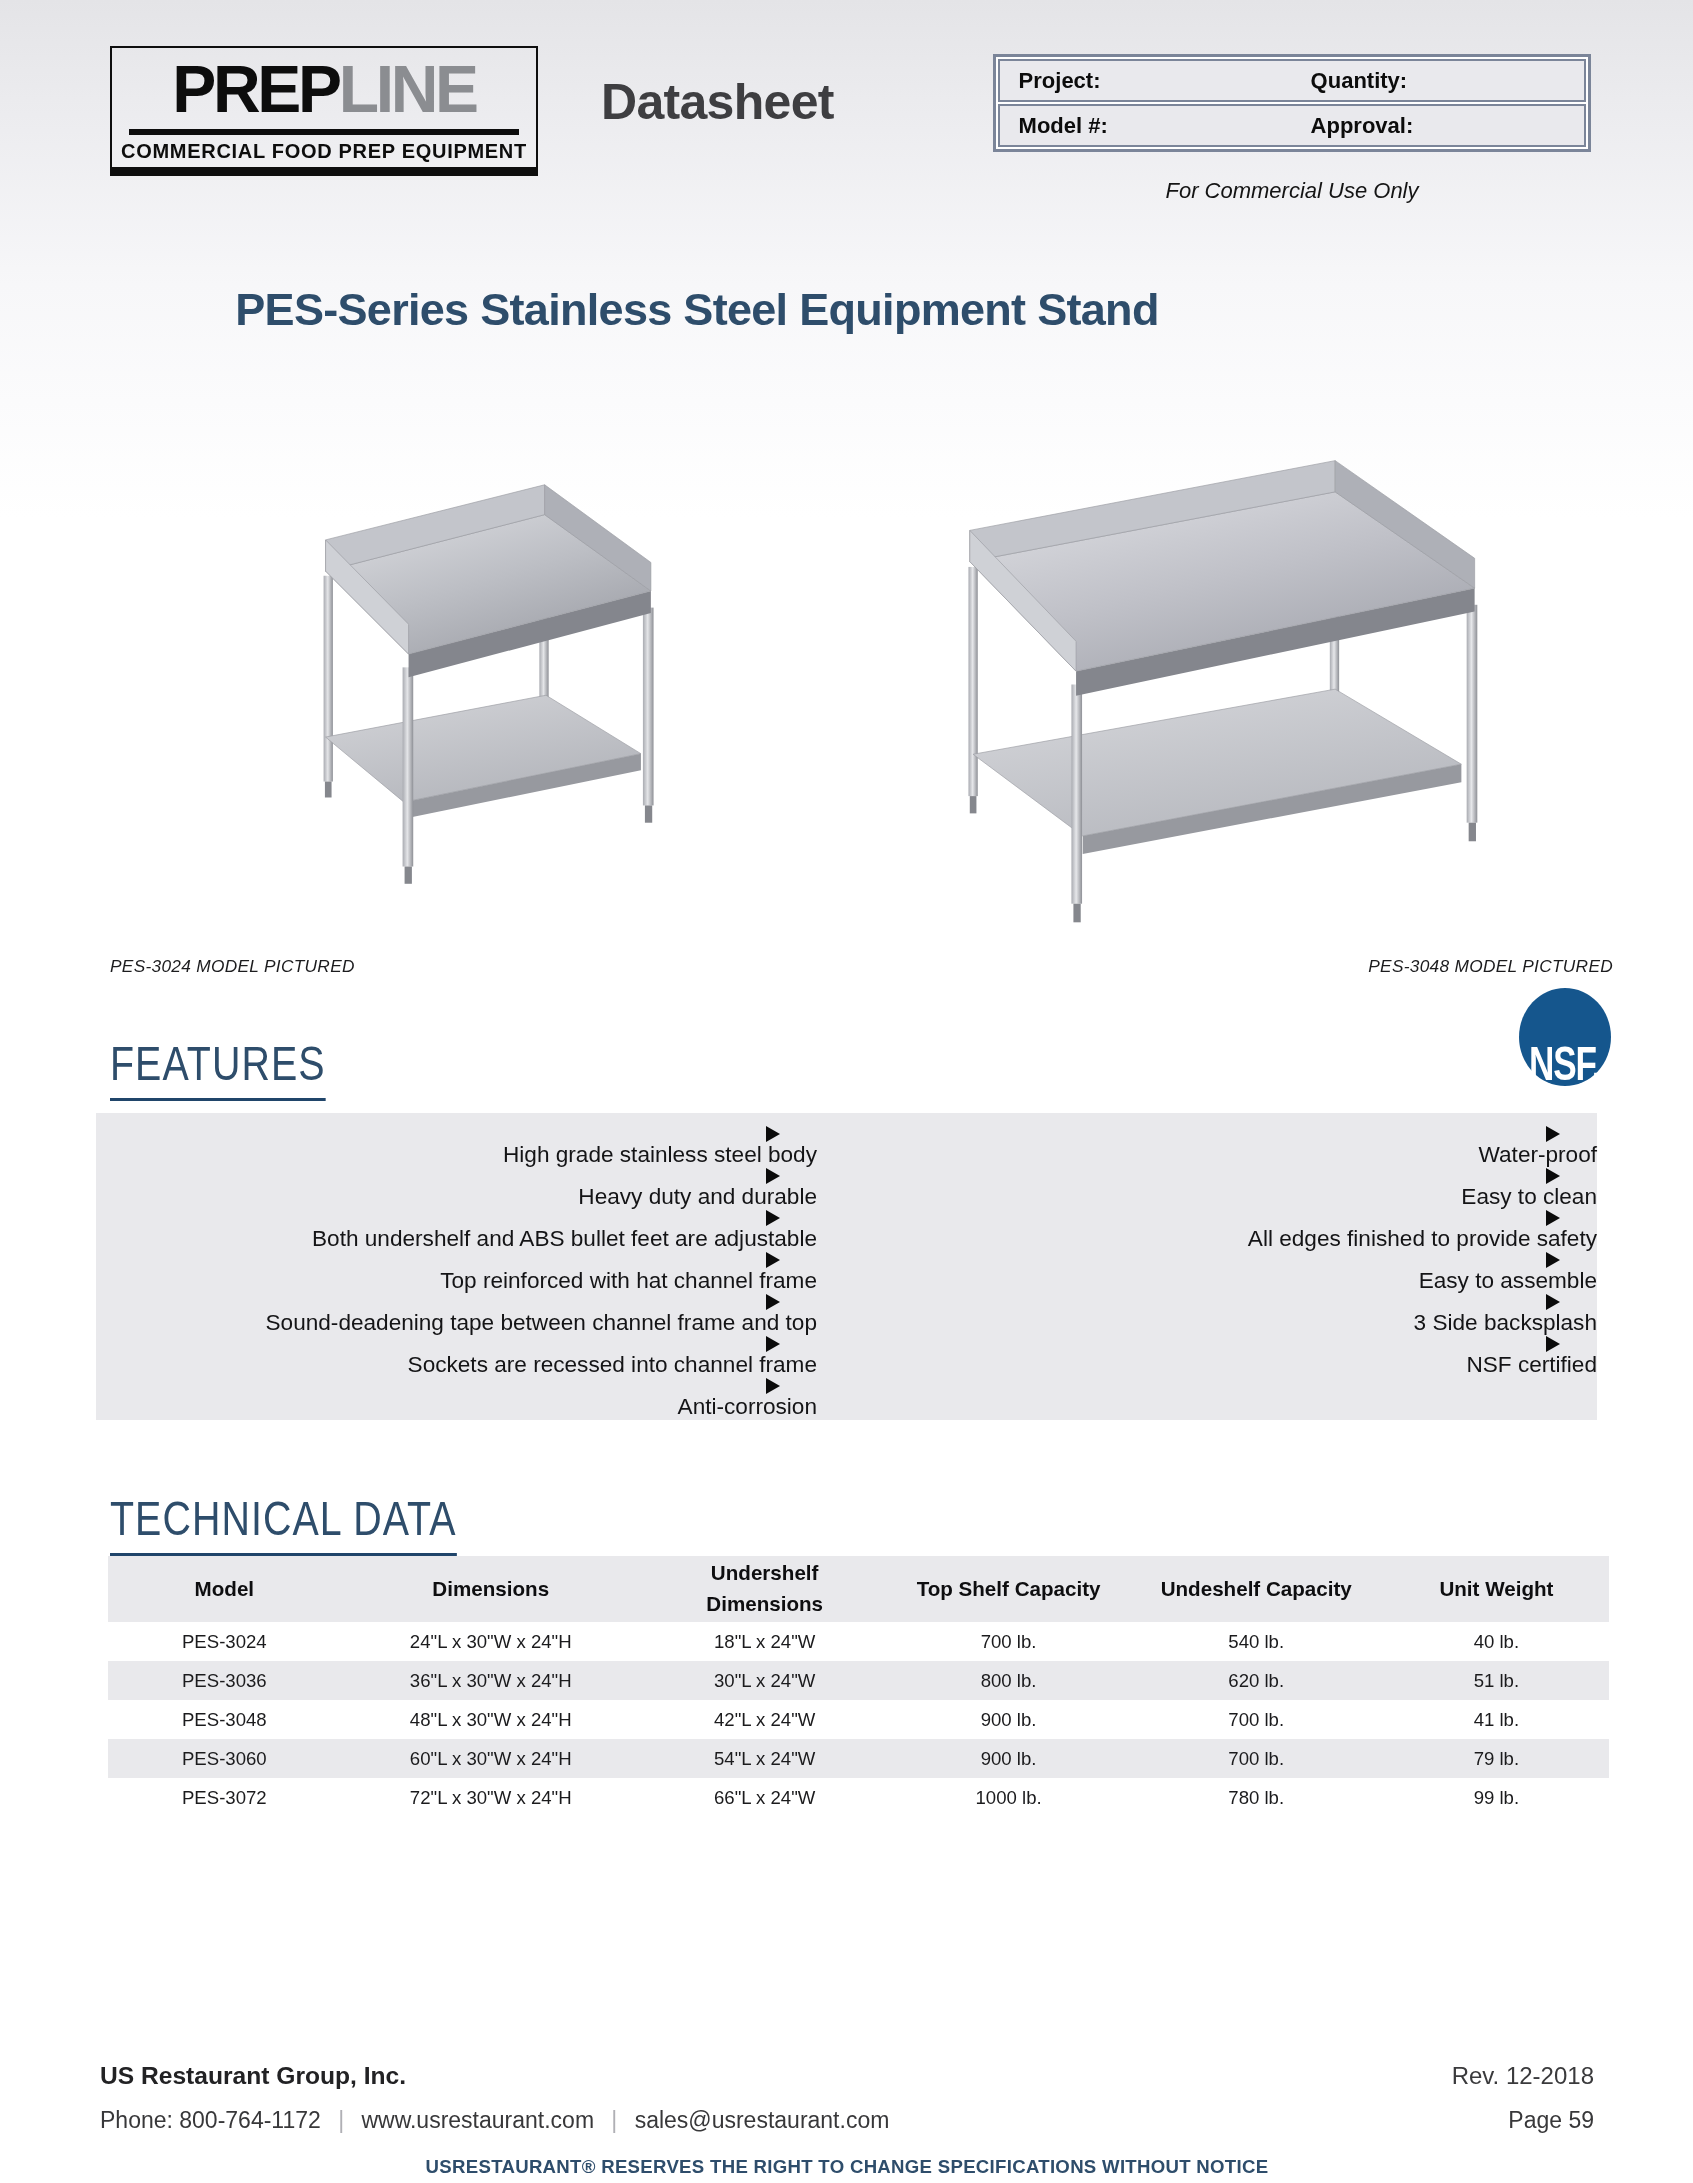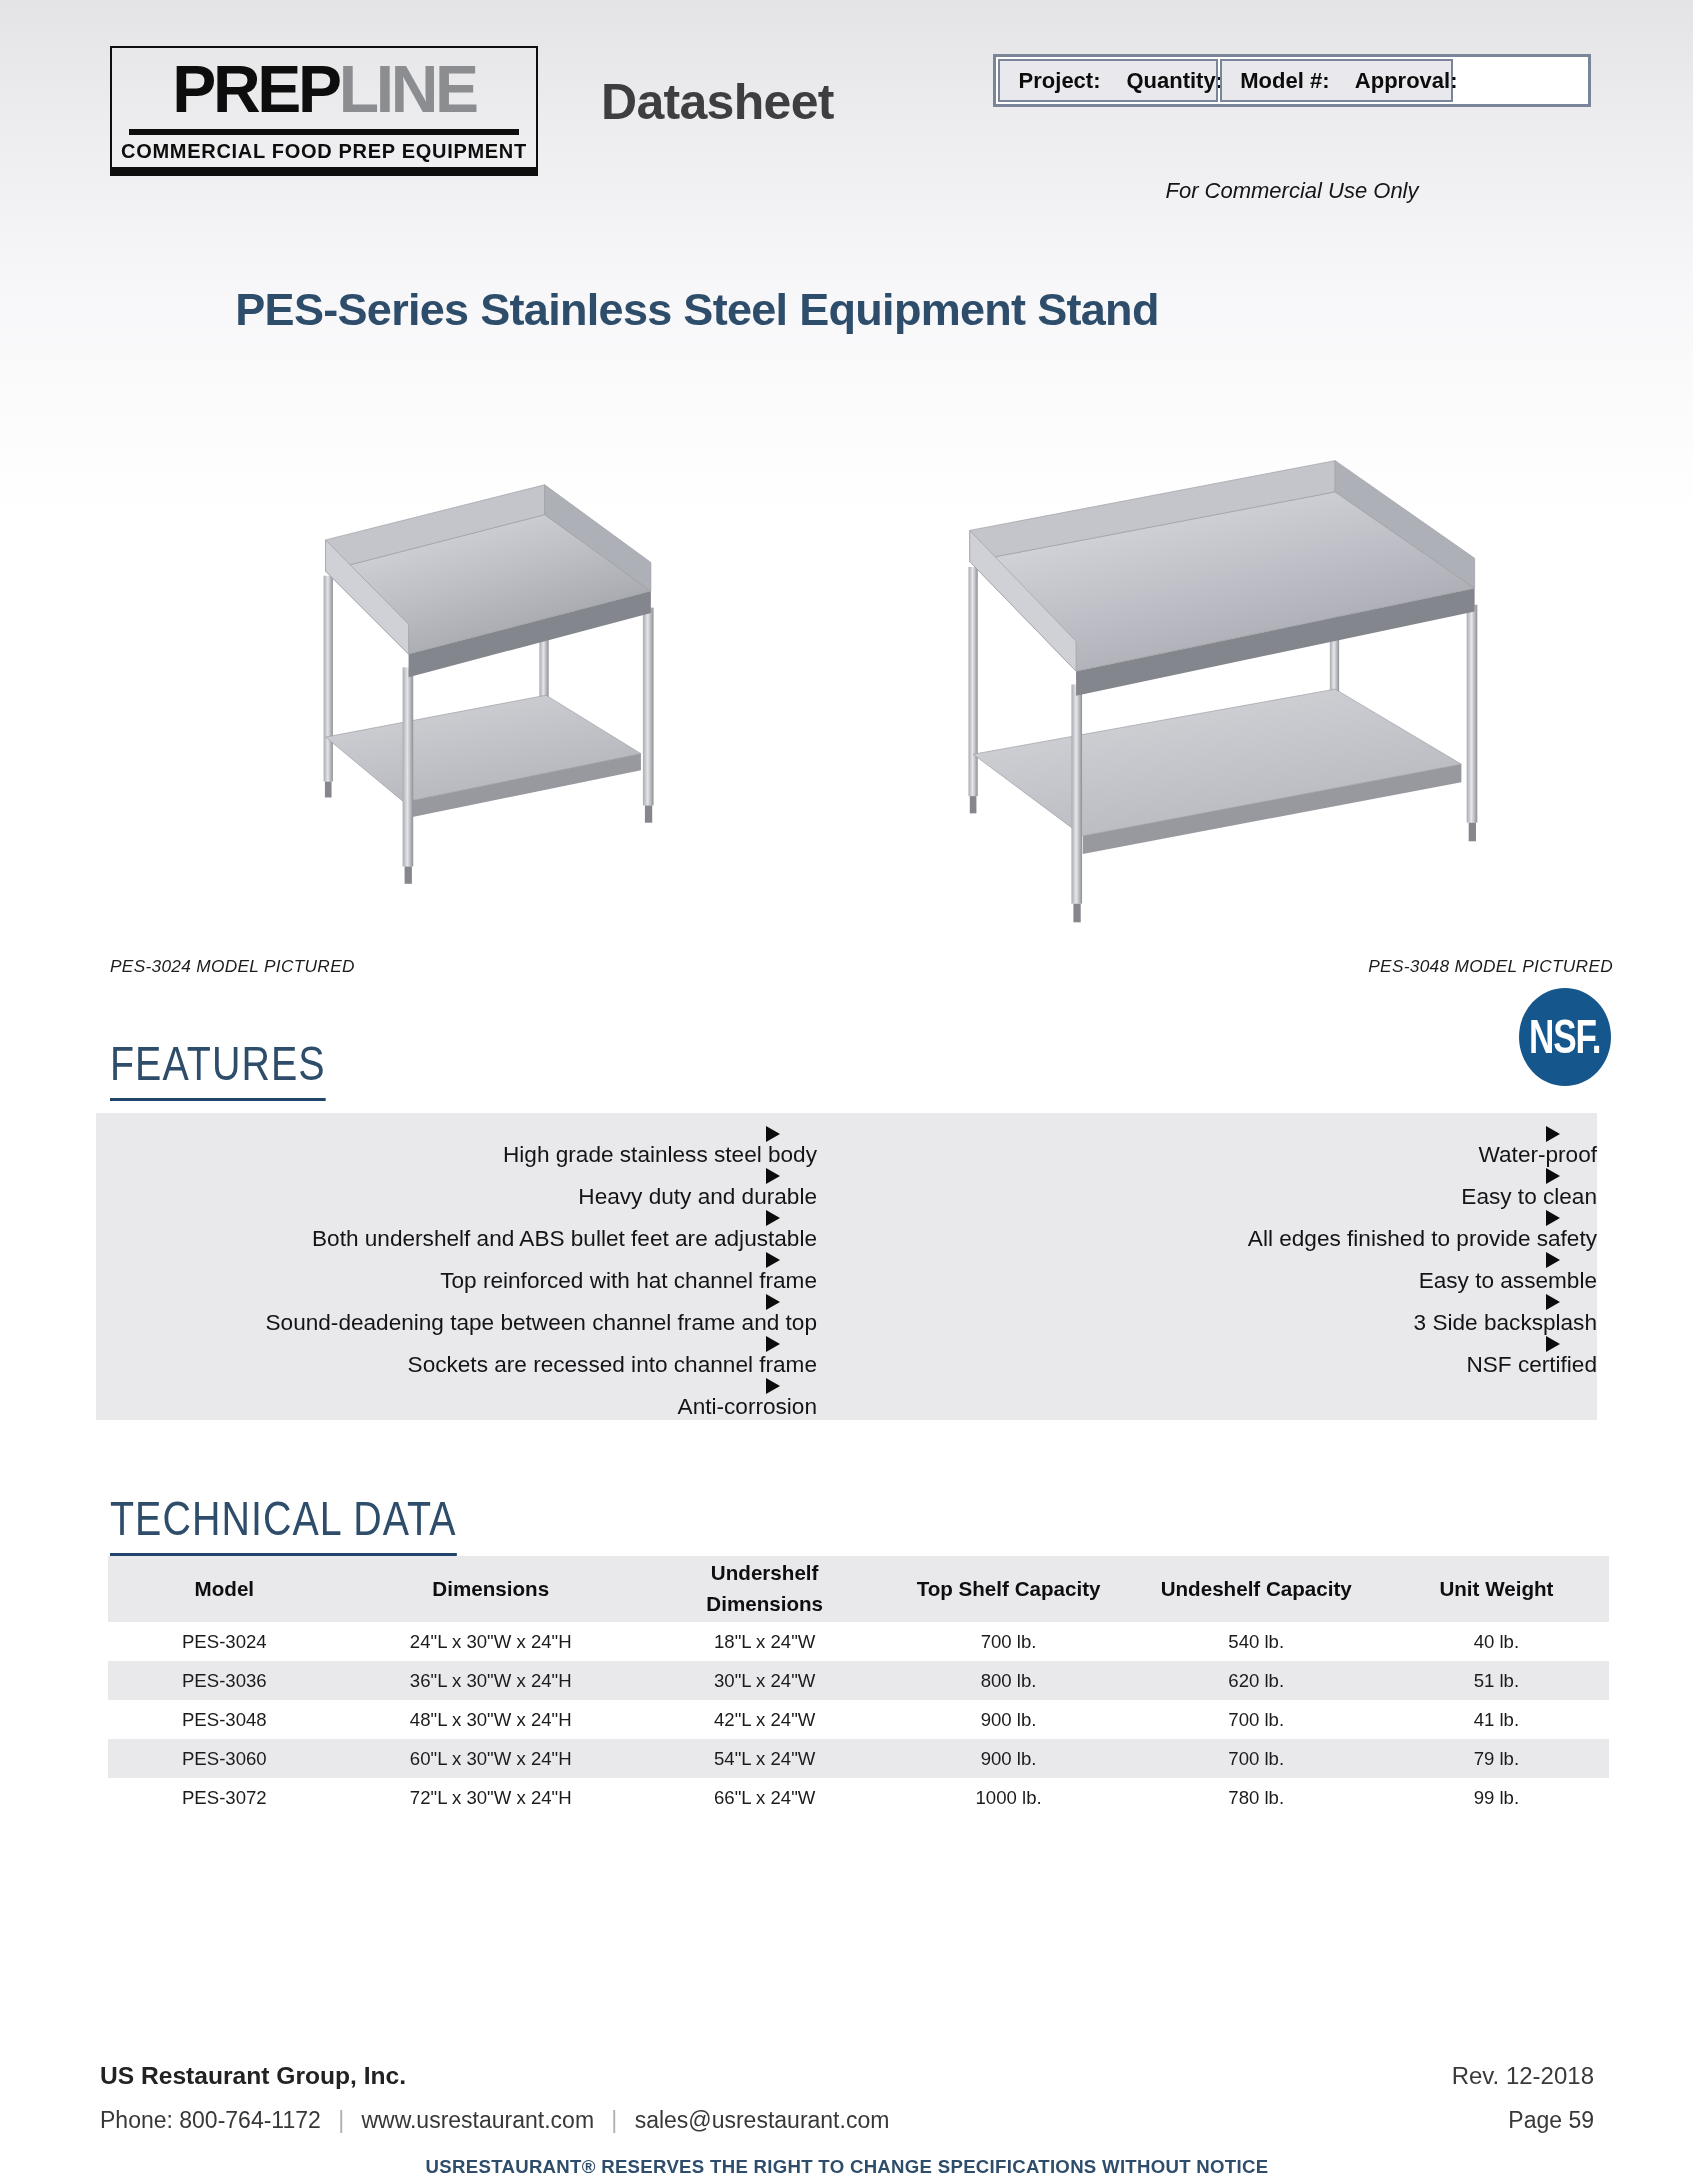--- a/index.html
+++ b/index.html
@@ -24,41 +24,41 @@
   .logo-word .prep { color:#0d0d0d; }
   .logo-word .line { color:#8b8d91; }
   .logo-rule { height:6px; background:#0d0d0d; margin:5.3px 17.3px 5.3px; }
   .logo-tagline { font-size:20px; font-weight:600; letter-spacing:0.7px; color:#0d0d0d; white-space:nowrap; }
 
   .doc-title { left:601px; top:73px; font-size:50px; font-weight:700; color:#3e3e41; letter-spacing:-0.7px; }
 
   .order-box {
     left:993px; top:54px; width:598px;
     border:3.3px solid #7b8599; background:#ffffff; padding:2px;
-    display:flex; flex-direction:row; gap:2px;
+    display:flex; flex-direction:column; gap:2px;
   }
   .order-row { display:flex; background:#e9e9ed; border:2.7px solid #7b8599; height:43px; }
   .order-cell { width:50%; display:flex; align-items:center; padding-left:18.6px; }
   .order-label { font-size:22px; font-weight:700; color:#0c0c0c; }
   .order-blank { flex:1; height:100%; }
 
   .commercial-note { left:993px; top:178px; width:598px; text-align:center;
     font-size:22px; font-style:italic; color:#141414; }
 
   
   .product-title { left:0; top:284px; width:1394px; text-align:center;
     font-size:45px; font-weight:700; color:#2e4d6b; letter-spacing:-0.7px; }
 
   .caption { font-size:17.3px; font-style:italic; color:#1c1c1e; letter-spacing:0.3px; }
   .caption-left  { left:110px; top:956px; }
   .caption-right { right:81px; top:956px; }
 
   .nsf-badge {
     left:1519px; top:988px; width:92px; height:98px; border-radius:50%;
-    background:#15568d; color:#ffffff; display:flex; align-items:center; justify-content:center;
+    background:#15568d; color:#ffffff; display:flex; align-items:flex-end; justify-content:center;
   }
   .nsf-badge span { font-size:39px; font-weight:700; letter-spacing:-1.3px;
     transform:scaleY(1.25) scaleX(0.9); }
 
   
   .section-heading-wrap { position:absolute; }
   .section-heading {
     display:inline-block; transform:scaleX(0.82); transform-origin:left bottom;
     font-size:48px; font-weight:400; letter-spacing:1.3px; color:#2e4d6b;
     border-bottom:3.3px solid #20456a; padding-bottom:6.6px; white-space:nowrap;

